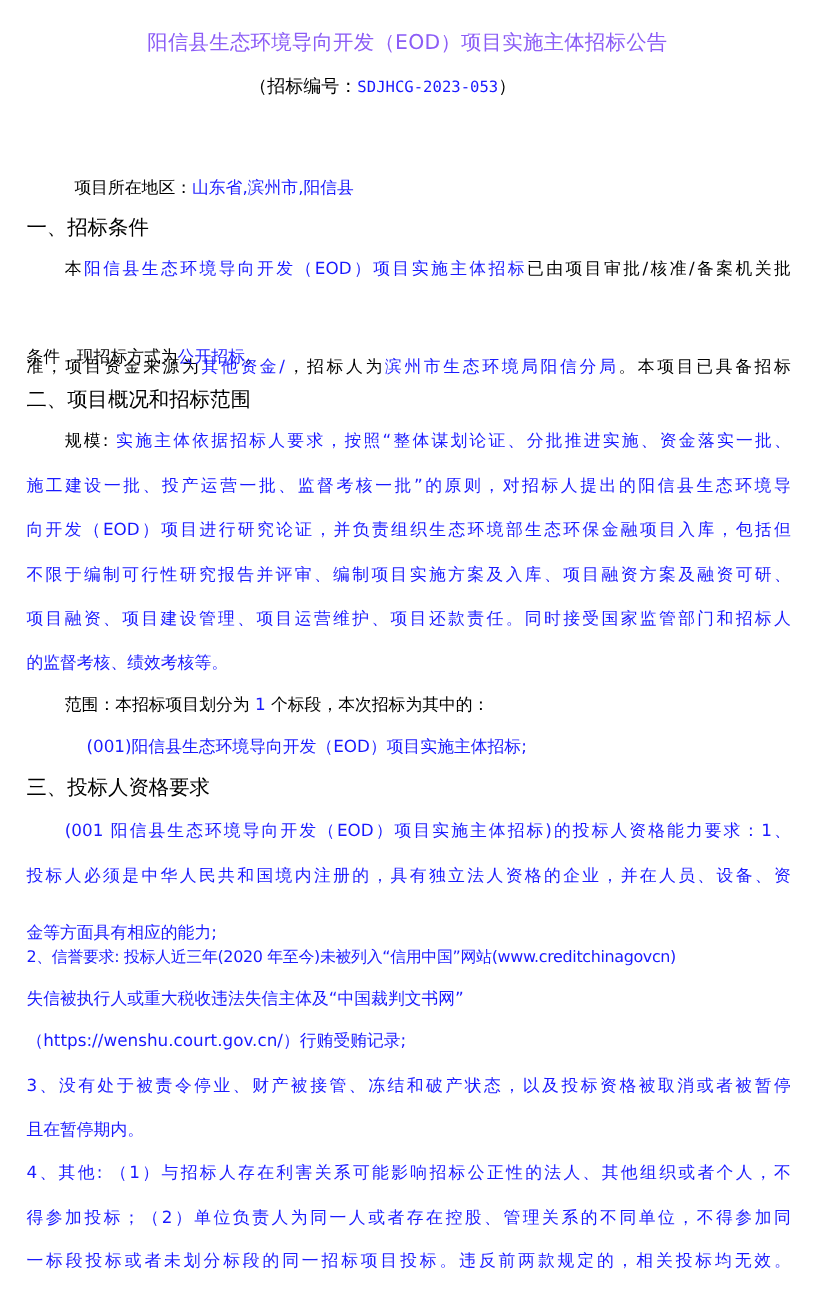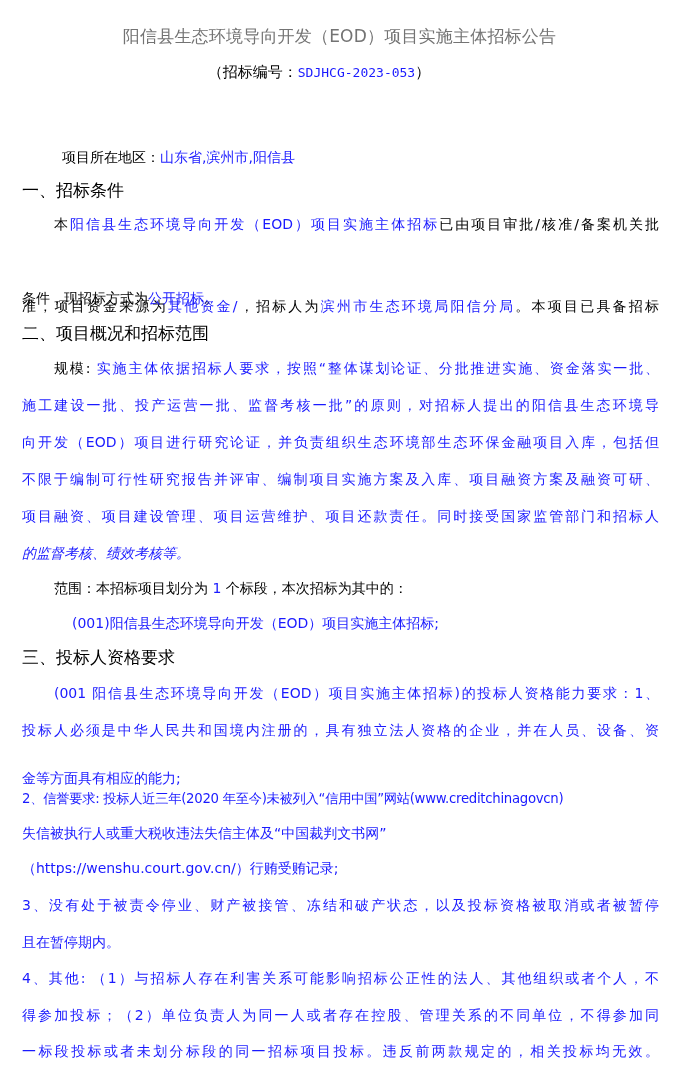--- a/index.html
+++ b/index.html
@@ -5,21 +5,21 @@
   html, body { margin: 0; padding: 0; background: #ffffff; }
   body {
     width: 679px; height: 1074px; overflow: hidden;
     font-family: "DejaVu Sans", "Liberation Sans", sans-serif;
     color: #000000;
   }
   .page { position: relative; width: 679px; height: 1074px; }
   .blue { color: #1a1aff; }
   .title {
     position: absolute; left: 0; width: 679px; top: 23px;
-    text-align: center; font-size: 17px; line-height: 26px; color: #737373;
+    text-align: center; font-size: 17px; line-height: 26px; color: #8b5cf6;
     letter-spacing: 0.2px;
   }
   .subtitle {
     position: absolute; left: 0; width: 638px; top: 60px;
     text-align: center; font-size: 15px; line-height: 24px;
   }
   .line {
     position: absolute; left: 22px; right: 20px;
     font-size: 14px; line-height: 20px; white-space: nowrap;
   }
@@ -45,21 +45,21 @@
   <div class="line just" style="top:214px; left:54px;"><span>本</span><span class="blue">阳信县生态环境导向开发（EOD）项目实施主体招标</span><span>已由项目审批/核准/备案机关批</span></div>
   <div class="line just" style="top:252px;margin-top:44px;"><span>准，项目资金来源为</span><span class="blue">其他资金/</span><span>，招标人为</span><span class="blue">滨州市生态环境局阳信分局</span><span>。本项目已具备招标</span></div>
   <div class="line" style="top:288px;"><span>条件，现招标方式为</span><span class="blue">公开招标</span><span>。</span></div>
 
   <div class="heading" style="top:321px;">二、项目概况和招标范围</div>
   <div class="line just" style="top:358px; left:54px;"><span>规模: </span><span class="blue">实施主体依据招标人要求，按照“整体谋划论证、分批推进实施、资金落实一批、</span></div>
   <div class="line just blue" style="top:395px;">施工建设一批、投产运营一批、监督考核一批”的原则，对招标人提出的阳信县生态环境导</div>
   <div class="line just blue" style="top:432px;">向开发（EOD）项目进行研究论证，并负责组织生态环境部生态环保金融项目入库，包括但</div>
   <div class="line just blue" style="top:506px;">项目融资、项目建设管理、项目运营维护、项目还款责任。同时接受国家监管部门和招标人</div>
   <div class="line just blue" style="top:469px;">不限于编制可行性研究报告并评审、编制项目实施方案及入库、项目融资方案及融资可研、</div>
-  <div class="line blue" style="top:543px;font-style:italic;">的监督考核、绩效考核等。</div>
+  <div class="line blue" style="top:543px;">的监督考核、绩效考核等。</div>
   <div class="line" style="top:578px; left:54px;"><span>范围：本招标项目划分为</span><span class="blue"> 1 </span><span>个标段，本次招标为其中的：</span></div>
   <div class="line blue" style="top:613px; left:72px;">(001)阳信县生态环境导向开发（EOD）项目实施主体招标;</div>
 
   <div class="heading" style="top:645px;">三、投标人资格要求</div>
   <div class="line just blue" style="top:683px; left:54px;">(001 阳信县生态环境导向开发（EOD）项目实施主体招标)的投标人资格能力要求：1、</div>
   <div class="line just blue" style="top:720px;">投标人必须是中华人民共和国境内注册的，具有独立法人资格的企业，并在人员、设备、资</div>
   <div class="line blue" style="top:756px;margin-top:12px;">金等方面具有相应的能力;</div>
   <div class="line blue" style="top:789px; font-size:13.3px; letter-spacing:-0.3px;">2、信誉要求: 投标人近三年(2020 年至今)未被列入“信用中国”网站(www.creditchinagovcn)</div>
   <div class="line blue" style="top:823px;">失信被执行人或重大税收违法失信主体及“中国裁判文书网”</div>
   <div class="line blue" style="top:858px;">（https://wenshu.court.gov.cn/）行贿受贿记录;</div>

